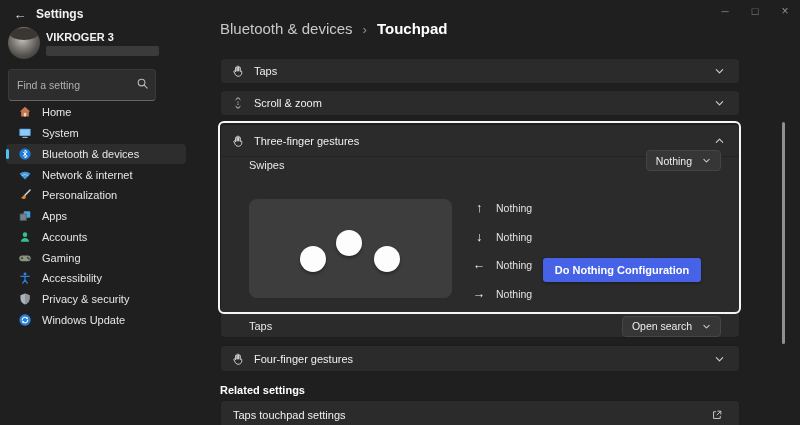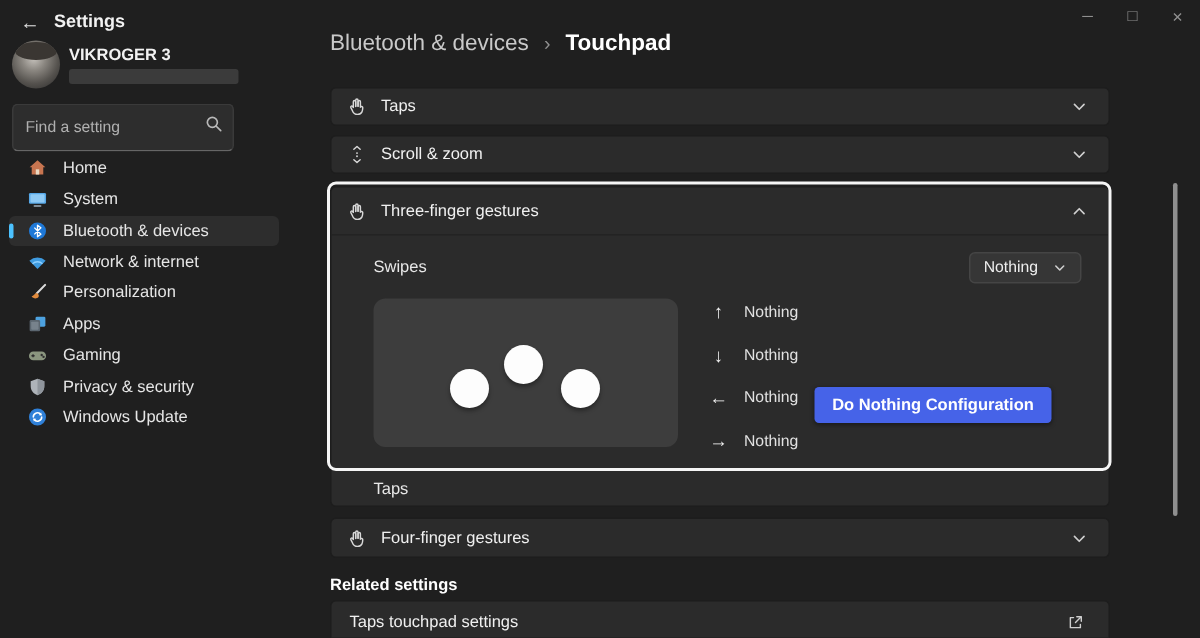--- a/index.html
+++ b/index.html
@@ -66,22 +66,22 @@
   .card-taps{top:58px;height:26px;}
   .card-scroll{top:90px;height:26px;}
   .card-three{top:124px;height:214px;}
   .card-four{top:345px;height:27px;}
 
   .exp-header{height:32px;display:flex;align-items:center;padding-left:10px;position:relative;
     border-bottom:1px solid #232323;}
   .exp-header .ic{width:14px;height:14px;display:flex;}
   .exp-header .lbl{margin-left:9px;font-size:11px;color:#f0f0f0;}
 
-  .swipes-row{position:absolute;left:28px;right:18px;top:42px;height:22px;
-    display:flex;align-items:center;justify-content:space-between;}
+  .swipes-row{position:absolute;left:28px;right:18px;top:24px;height:22px;
+    display:flex;align-items:flex-end;justify-content:space-between;}
   .setting-label{font-size:11px;color:#e8e8e8;}
   .dropdown{display:flex;align-items:center;gap:10px;background:#363636;border:1px solid #454545;
     border-radius:4px;height:21px;padding:0 9px;cursor:pointer;}
   .dropdown .val{font-size:10.5px;color:#eeeeee;}
 
   .pad-illustration{position:absolute;left:28px;top:74px;width:203px;height:99px;
     background:#3d3d3d;border-radius:8px;}
   .finger{position:absolute;width:26px;height:26px;border-radius:50%;background:#fdfdfd;
     box-shadow:0 2px 3px rgba(0,0,0,.35);}
   .finger.f-left{left:51px;top:47px;}
@@ -186,27 +186,45 @@
           <rect x="6.5" y="2.5" width="7.5" height="7.5" rx="1" fill="#4da2e0"></rect>
           <rect x="2" y="5" width="8" height="8.5" rx="1" fill="#5b6670"></rect>
           <rect x="3.2" y="6.2" width="5.6" height="6.1" rx=".6" fill="#77828c"></rect>
         </svg>
       </span>
     <span class="lbl">Apps</span>
   </div>
   <div class="nav-item">
     <span class="ic">
         <svg viewBox="0 0 16 16" width="14" height="14">
+          <circle cx="8" cy="5.3" r="2.6" fill="#35c08f"></circle>
+          <path d="M3.2 13.3c.5-2.7 2.4-4.1 4.8-4.1s4.3 1.4 4.8 4.1z" fill="#35c08f"></path>
+        </svg>
+      </span>
+    <span class="lbl">Accounts</span>
+  </div>
+  <div class="nav-item">
+    <span class="ic">
+        <svg viewBox="0 0 16 16" width="14" height="14">
           <rect x="1.5" y="5" width="13" height="6.6" rx="3.3" fill="#8b967f"></rect>
           <path d="M4.6 7v2.4M3.4 8.2h2.4" stroke="#2f2f2f" stroke-width="1"></path>
           <circle cx="11.2" cy="7.6" r=".9" fill="#2f2f2f"></circle>
           <circle cx="12.6" cy="9" r=".9" fill="#2f2f2f"></circle>
         </svg>
       </span>
     <span class="lbl">Gaming</span>
+  </div>
+  <div class="nav-item">
+    <span class="ic">
+        <svg viewBox="0 0 16 16" width="14" height="14">
+          <circle cx="8" cy="3.4" r="1.7" fill="#2f7fe0"></circle>
+          <path d="M3.4 6.2h9.2M8 6.2v4.3M8 10.5l-2.7 3.4M8 10.5l2.7 3.4" stroke="#2f7fe0" stroke-width="1.5" stroke-linecap="round" fill="none"></path>
+        </svg>
+      </span>
+    <span class="lbl">Accessibility</span>
   </div>
   <div class="nav-item">
     <span class="ic">
         <svg viewBox="0 0 16 16" width="14" height="14">
           <path d="M8 1.8l5.2 1.9v3.5c0 3.5-2.1 6-5.2 7-3.1-1-5.2-3.5-5.2-7V3.7z" fill="#aeb3b9"></path>
           <path d="M8 1.8l5.2 1.9v3.5c0 3.5-2.1 6-5.2 7z" fill="#8f959c"></path>
         </svg>
       </span>
     <span class="lbl">Privacy &amp; security</span>
   </div>
@@ -315,20 +333,26 @@
   </div>
   <div class="swipe-row" style="top:160px;">
     <span class="arrow">→</span>
     <span class="val">Nothing</span>
   </div>
 
   <div class="annotation-btn">Do Nothing Configuration</div>
 
   <div class="subtaps-row">
     <span class="setting-label">Taps</span>
+    <span class="dropdown">
+      <span class="val">Open search</span>
+      <svg width="9" height="9" viewBox="0 0 12 12">
+          <path d="M2.5 4.5L6 8l3.5-3.5" stroke="#cfcfcf" fill="none" stroke-width="1.4" stroke-linecap="round" stroke-linejoin="round"></path>
+        </svg>
+    </span>
   </div>
 </div>
 
 <div class="abs highlight-outline" style="border-color: rgb(245, 245, 245);"></div>
 
 <div class="card card-four">
   <div class="row-line">
     <span class="ic">
       <svg viewBox="0 0 16 16" width="14" height="14" fill="none" stroke="#d8d8d8" stroke-width="1.1" stroke-linecap="round" stroke-linejoin="round">
           <path d="M5.2 8.5V4.4a.9.9 0 011.8 0V8"></path>

